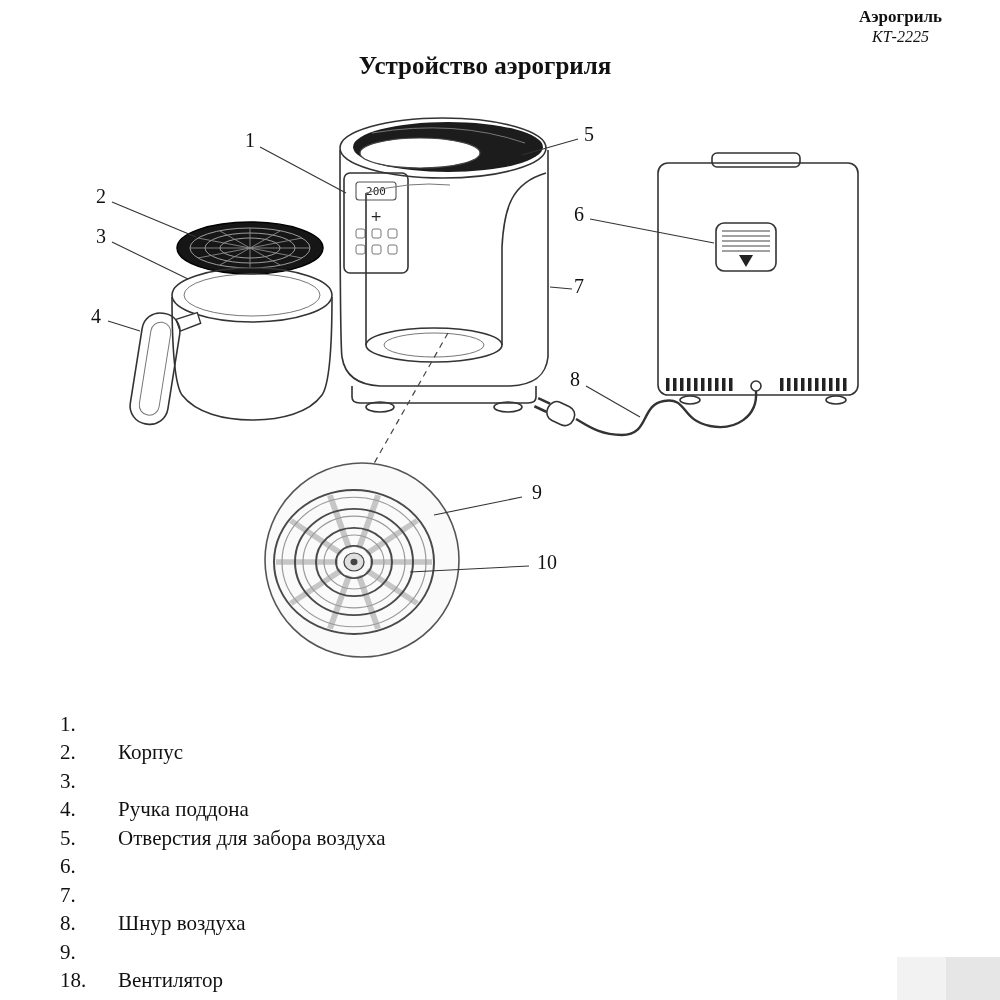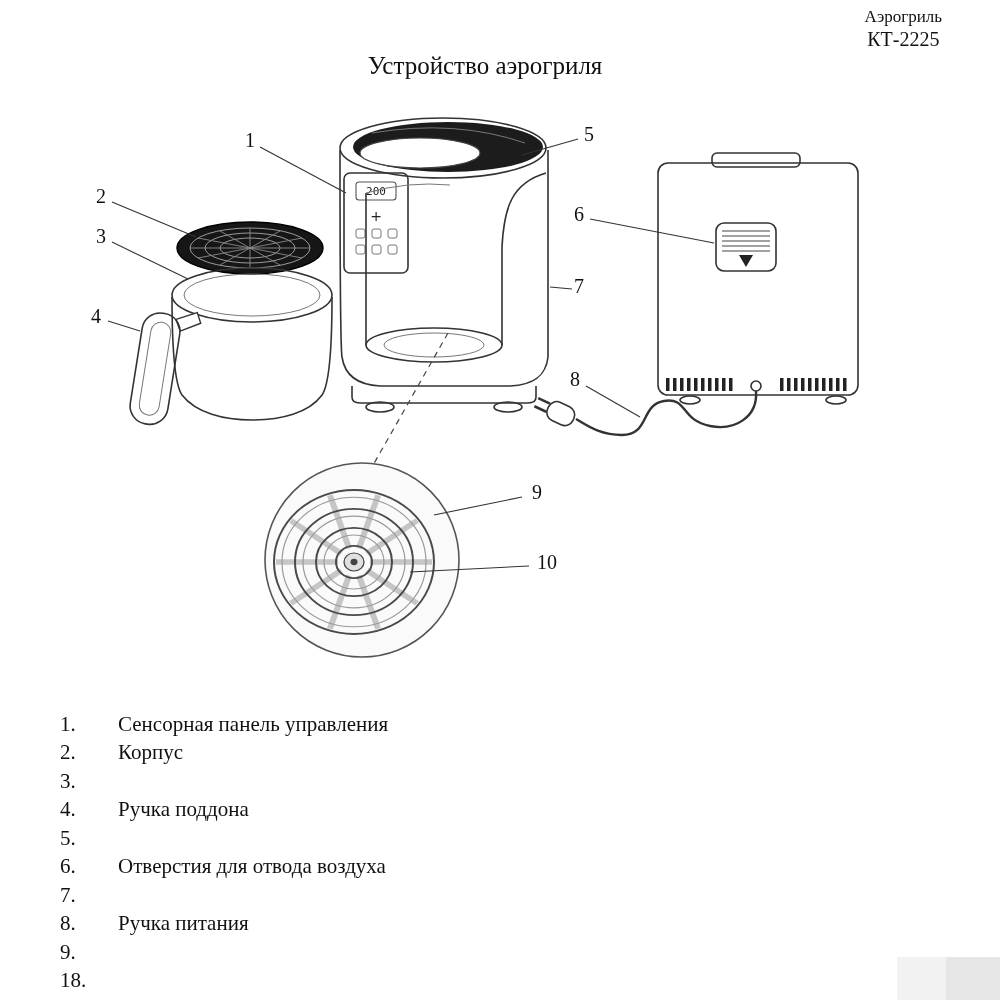--- a/index.html
+++ b/index.html
@@ -1,22 +1,22 @@
 <!DOCTYPE html>
 <html><head>
 <meta charset="utf-8">
 <style>
   html,body{margin:0;padding:0;background:#fff;}
   #page{position:relative;width:1000px;height:1000px;background:#fff;overflow:hidden;
         font-family:"Liberation Serif", serif;color:#111;}
   .hdr{position:absolute;top:6px;right:58px;text-align:center;line-height:1.25;}
-  .hdr .brand{font-weight:normal;font-size:17px;}
-  .hdr .model{font-size:20px;}
+  .hdr .brand{font-weight:bold;font-size:17px;}
+  .hdr .model{font-size:16px;font-style:italic;}
   .title{position:absolute;top:52px;left:0;width:970px;text-align:center;
-         font-size:25px;font-weight:normal;}
+         font-size:25px;font-weight:bold;}
   .diagram{position:absolute;top:95px;left:0;}
   .legend{position:absolute;top:710px;left:60px;width:760px;font-size:21px;}
   .legend-row{display:flex;height:28.5px;align-items:center;}
   .ln{width:58px;flex:0 0 58px;}
   .lt{flex:1;}
   .corner-artifact{position:absolute;left:897px;top:957px;width:103px;height:43px;
       background:linear-gradient(90deg,#f2f2f2 0 48%,#e6e6e6 48% 100%);}
   svg text.co{font-family:"Liberation Serif",serif;font-size:20px;fill:#111;}
   svg text.disp{font-family:"DejaVu Sans Mono",monospace;font-size:11px;fill:#222;}
   svg text.sym{font-family:"DejaVu Sans",sans-serif;font-size:14px;fill:#222;}
@@ -210,49 +210,49 @@
       <text class="co" x="579" y="198" text-anchor="middle">7</text>
       <text class="co" x="575" y="291" text-anchor="middle">8</text>
       <text class="co" x="537" y="404" text-anchor="middle">9</text>
       <text class="co" x="547" y="474" text-anchor="middle">10</text>
     </g>
   </svg>
 
   <div class="legend">
     <div class="legend-row">
       <span class="ln">1.</span>
-      <span class="lt">Сенсорная панель управления</span>
     </div>
     <div class="legend-row">
       <span class="ln">2.</span>
       <span class="lt">Корпус</span>
     </div>
     <div class="legend-row">
       <span class="ln">3.</span>
     </div>
     <div class="legend-row">
       <span class="ln">4.</span>
       <span class="lt">Ручка поддона</span>
     </div>
     <div class="legend-row">
       <span class="ln">5.</span>
+      <span class="lt">Отверстия для забора воздуха</span>
     </div>
     <div class="legend-row">
       <span class="ln">6.</span>
-      <span class="lt">Отверстия для отвода воздуха</span>
     </div>
     <div class="legend-row">
       <span class="ln">7.</span>
     </div>
     <div class="legend-row">
       <span class="ln">8.</span>
-      <span class="lt">Ручка питания</span>
+      <span class="lt">Шнур воздуха</span>
     </div>
     <div class="legend-row">
       <span class="ln">9.</span>
     </div>
     <div class="legend-row">
       <span class="ln">18.</span>
+      <span class="lt">Вентилятор</span>
     </div>
   </div>
 
   <div class="corner-artifact"></div>
 </div>
 
 </body></html>

